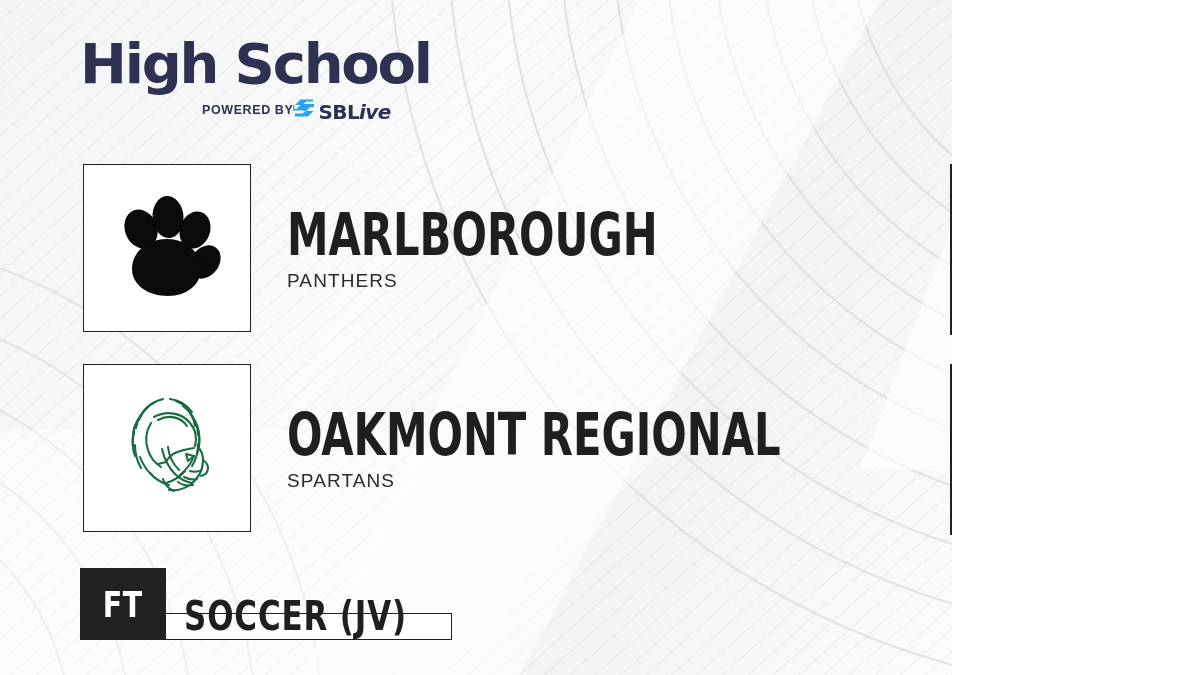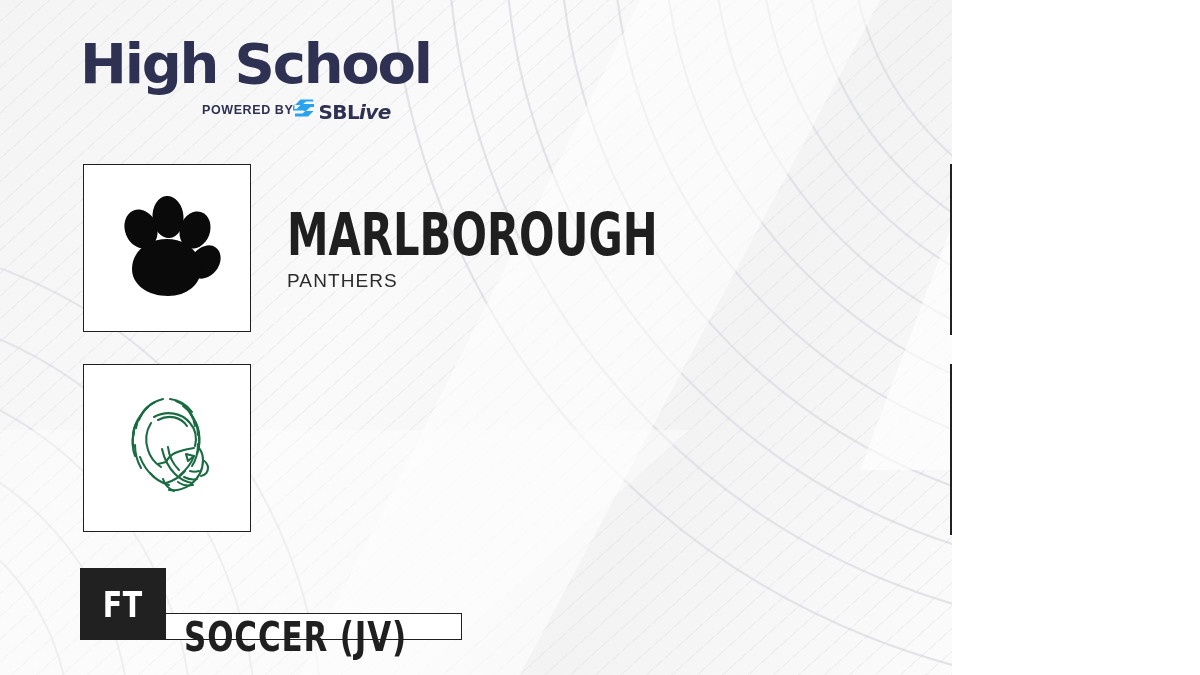--- a/index.html
+++ b/index.html
@@ -209,22 +209,22 @@
     color: #ffffff;
     letter-spacing: 0.5px;
     transform: scaleX(0.88);
   }
   .status-title {
     background: #ffffff;
     border: 1.4px solid #1f1f1f;
     border-left: none;
     box-sizing: border-box;
     display: flex;
-    align-items: flex-start;
-    padding: 0 18px 0 18px;
+    align-items: flex-end;
+    padding: 0 8px 0 18px;
     margin-top: 45px;
   }
   .status-title-text {
     font-family: "DejaVu Sans Condensed", "Liberation Sans Narrow", "Liberation Sans", sans-serif;
     font-weight: bold;
     font-size: 40px;
     color: #1f1f1f;
     letter-spacing: 1px;
     white-space: nowrap;
     transform: scaleX(0.86);
@@ -358,20 +358,24 @@
             <path d="M72 95c4 3 10 4 15 3"></path>
 
             <path d="M56 62c2 9 6 18 13 25 5 5 11 8 17 9"></path>
             <path d="M62 60c1 9 5 17 11 23"></path>
 
             <path d="M57 92c2 6 6 10 11 12"></path>
           </g>
         </svg>
       </span>
     </div>
+    <div class="team-text">
+      <div class="team-name">OAKMONT REGIONAL</div>
+      <div class="team-mascot">SPARTANS</div>
+    </div>
   </div>
 
   <div class="score-box row-2">
     <span class="score-value">4</span>
   </div>
 
   <div class="status-bar">
     <div class="status-flag">
       <span class="status-flag-text">FT</span>
     </div>

